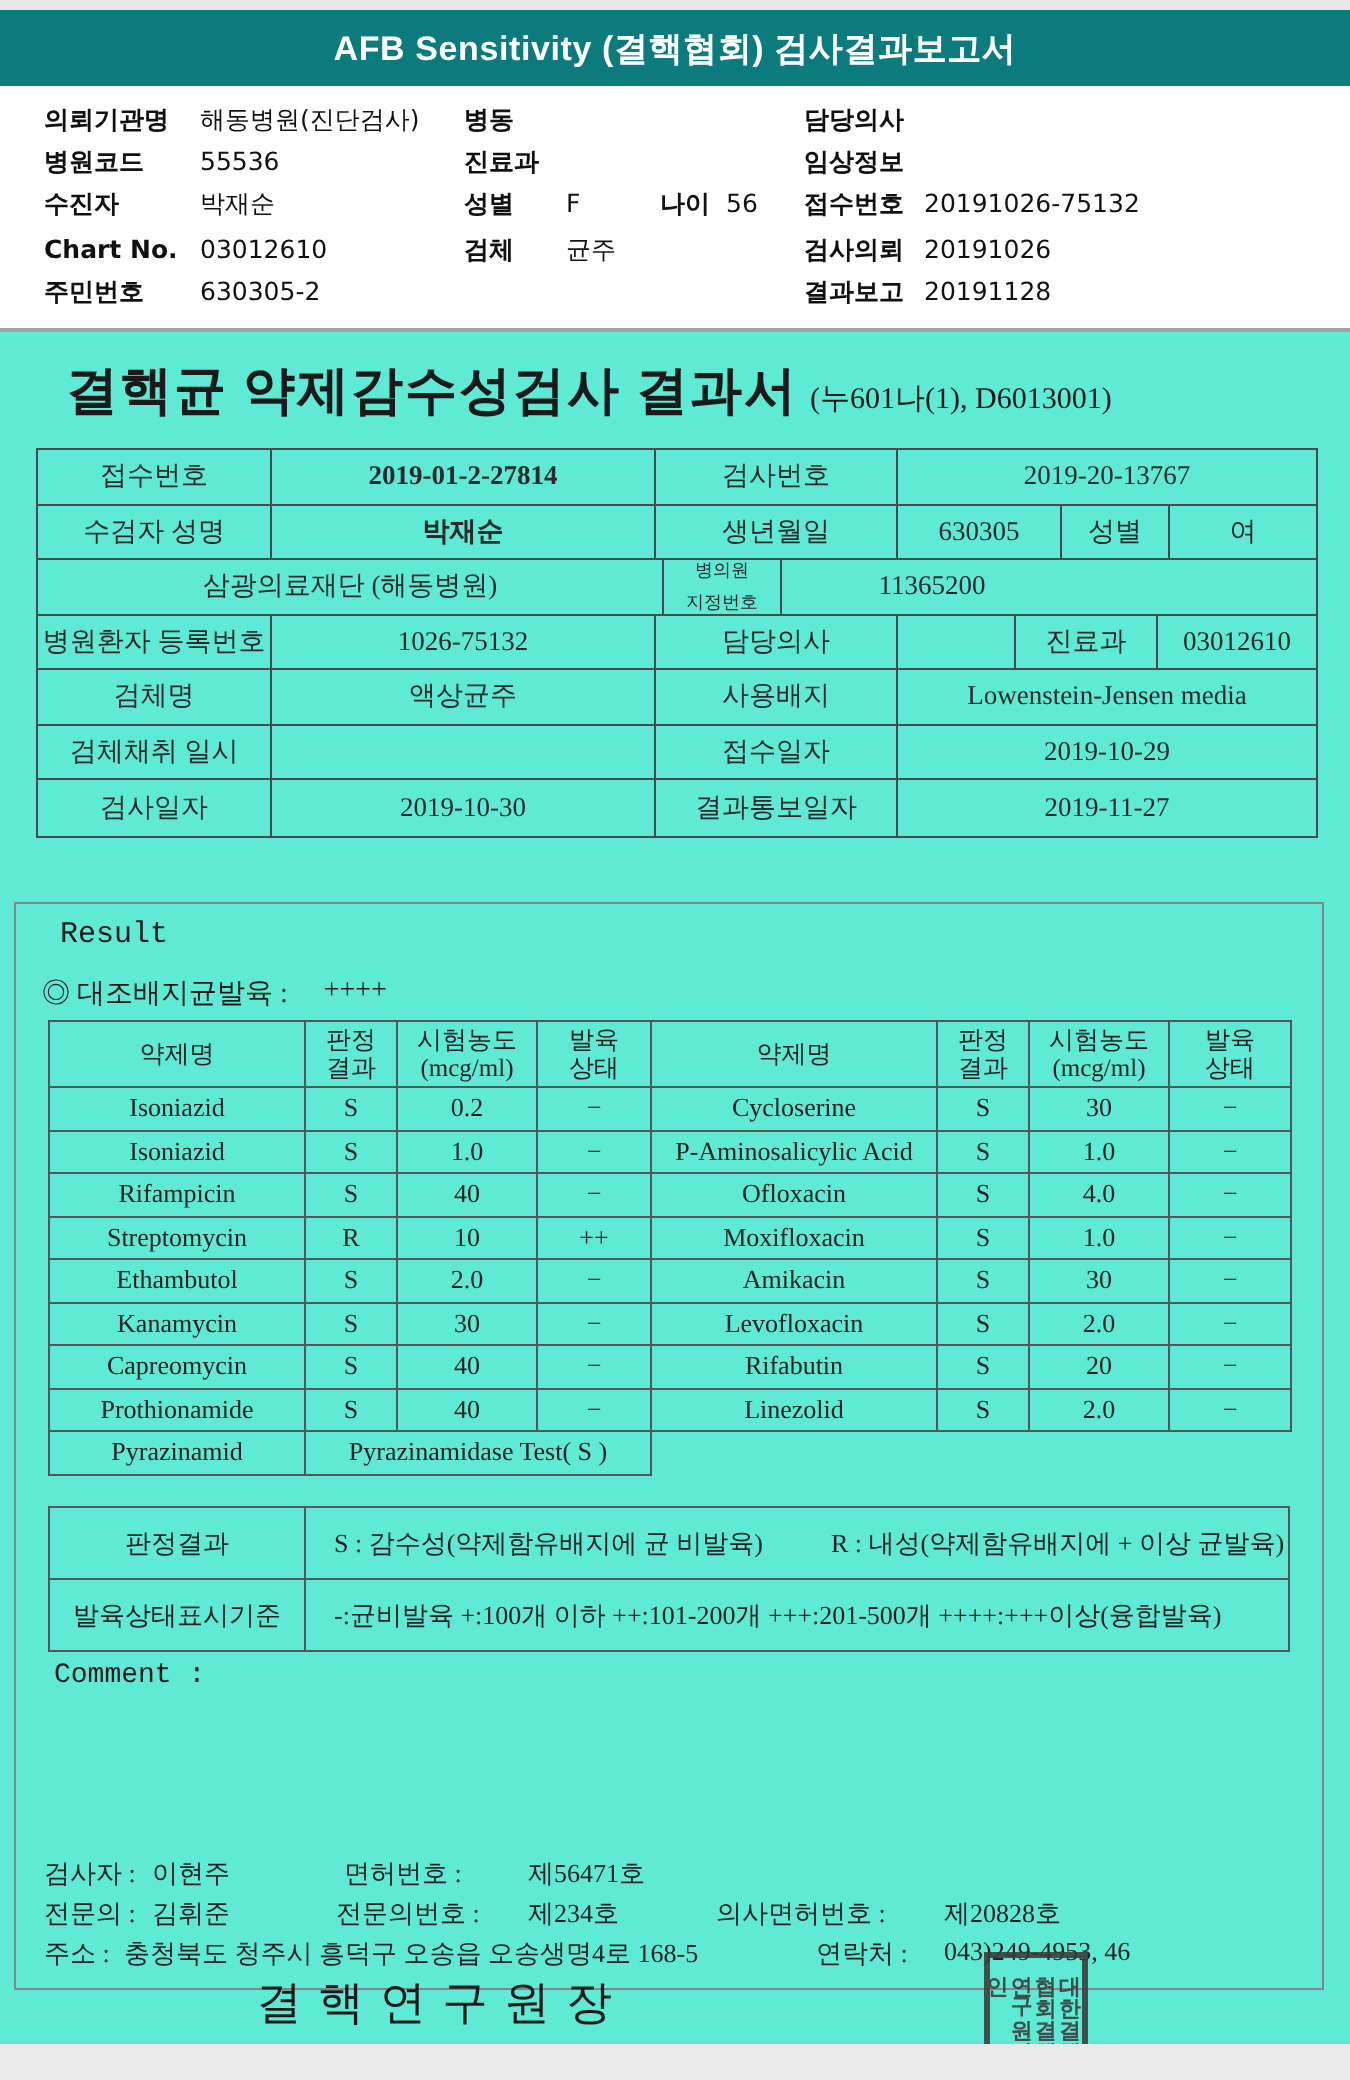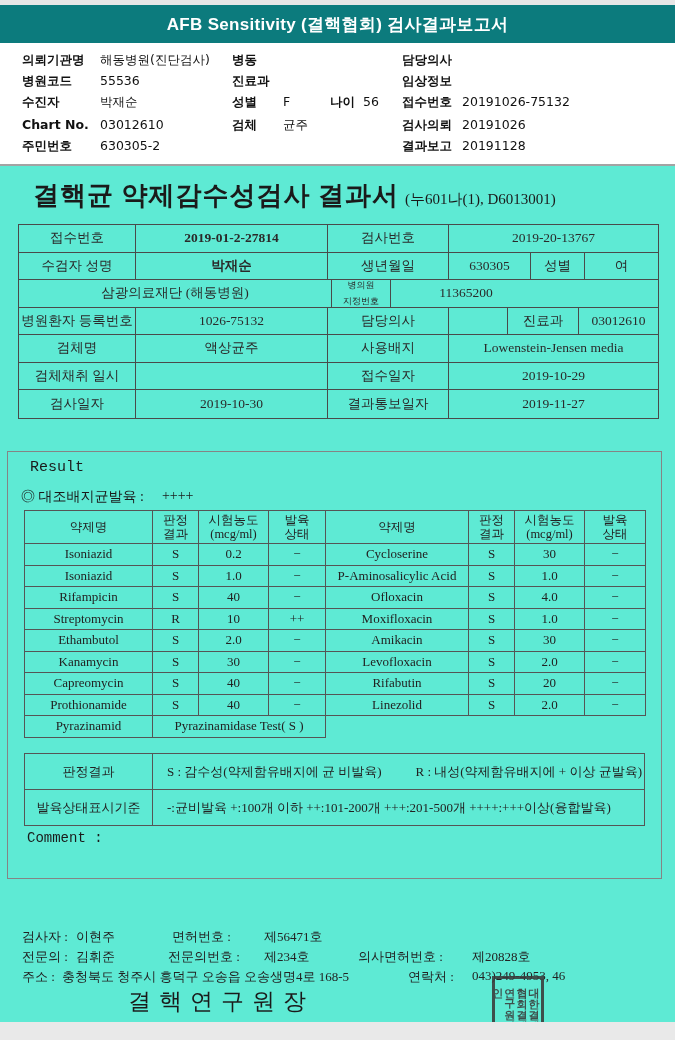--- a/index.html
+++ b/index.html
@@ -36,21 +36,21 @@
   .it-row:last-child { border-bottom:none; }
   .itc { border-right:1px solid #4a4a4a; height:100%; display:flex; align-items:center; justify-content:center;
          font-size:13.5px; color:#2a2a2a; white-space:nowrap; overflow:hidden; }
   .itc:last-child { border-right:none; }
   .itc.bold { font-weight:bold; }
   .itc.small2 { flex-direction:column; font-size:9px; line-height:1.15; justify-content:space-between; }
   .itc.left { justify-content:flex-start; padding-left:16px; }
   .itc .gap40 { display:inline-block; width:46px; }
 
   
-  .result-box { position:absolute; left:7px; top:285px; width:655px; height:428px; border:1px solid #858585; }
+  .result-box { position:absolute; left:7px; top:285px; width:655px; height:544px; border:1px solid #858585; }
   .rb-heading { position:absolute; left:22px; top:7px; font-family:"Liberation Mono", monospace;
                 font-size:15px; color:#1a1a1a; }
   .rb-control { position:absolute; left:13px; top:36px; font-size:14px; color:#1a1a1a;
                 display:flex; gap:18px; }
 
   table.drug { position:absolute; left:16px; top:58px; width:621px; border-collapse:collapse; table-layout:fixed;padding-left:12px; }
   table.drug th, table.drug td { border:1px solid #555; text-align:center; font-weight:normal;
                                  font-size:13px; color:#222; padding:0; white-space:nowrap; overflow:hidden; }
   table.drug th { height:33px; font-size:12.5px; line-height:1.15; }
   table.drug td { height:21.5px; }

